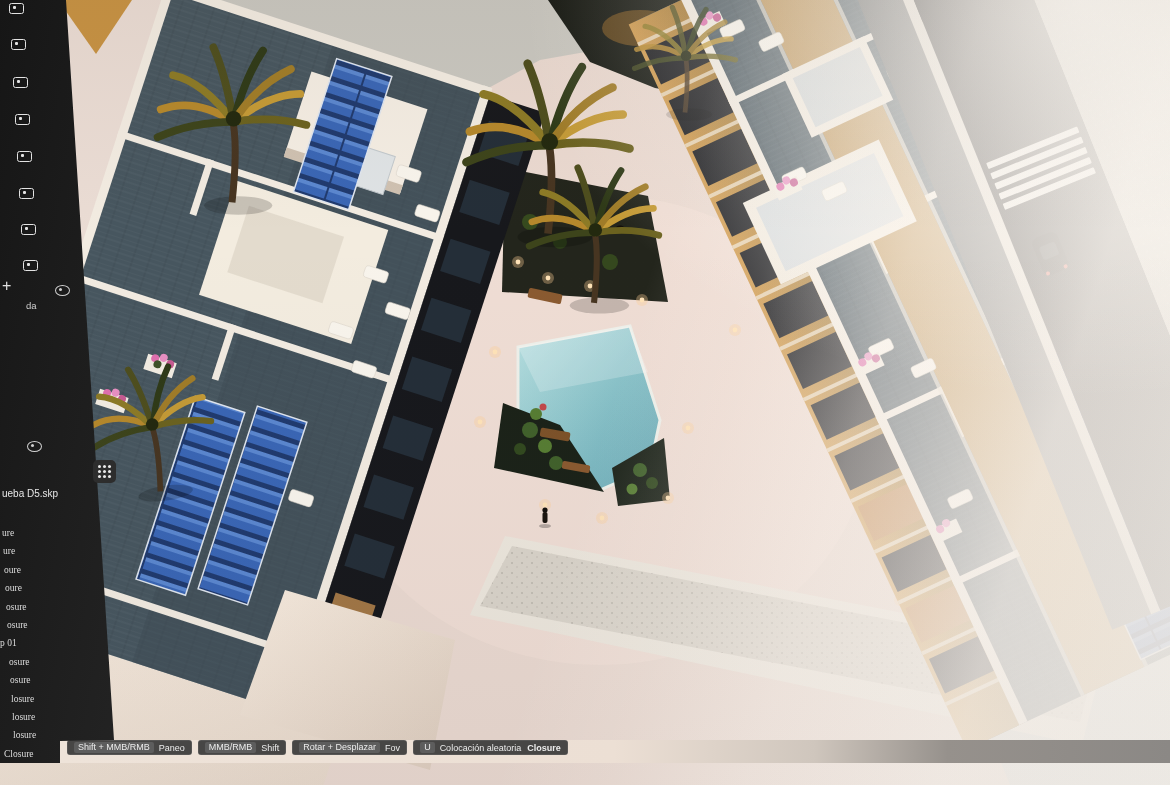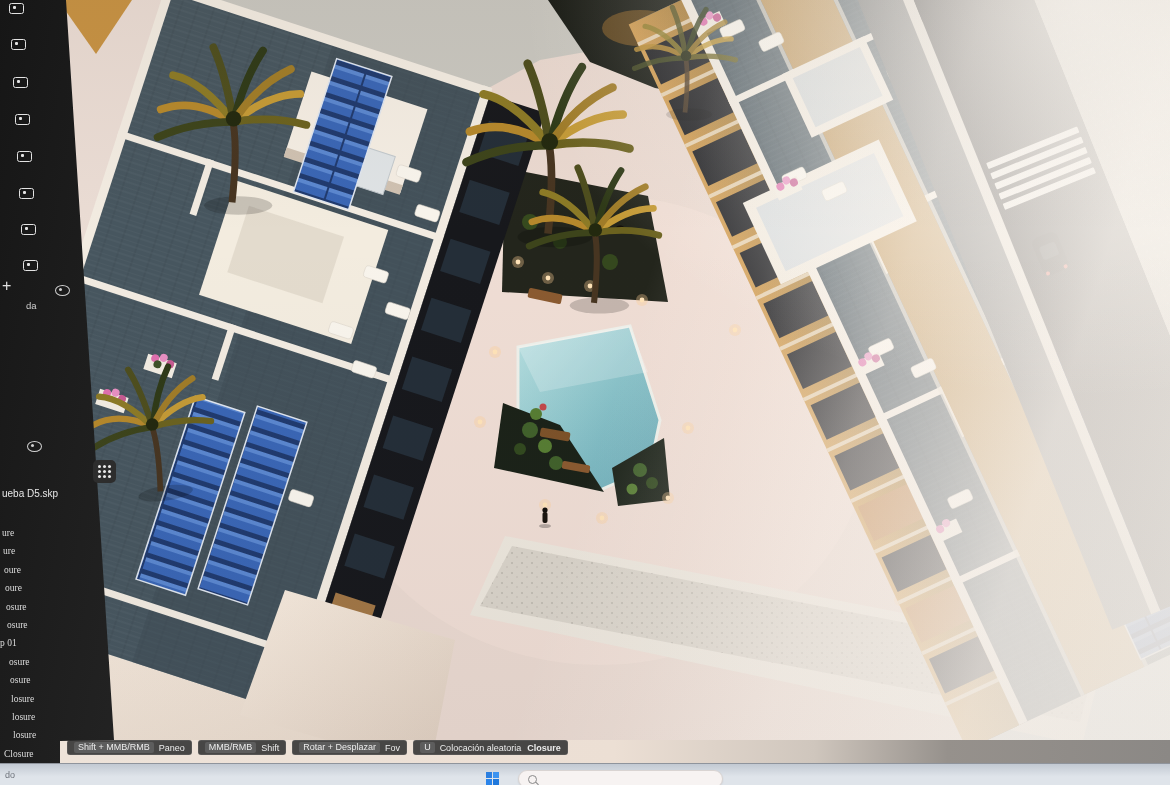--- a/index.html
+++ b/index.html
@@ -448,26 +448,14 @@
       <span class="chip-key">Rotar + Desplazar</span>
       <span class="chip-act">Fov</span>
     </div>
     <div class="chip">
       <span class="chip-key">U</span>
       <span class="chip-act">Colocación aleatoria</span>
       <span class="chip-state">Closure</span>
     </div>
   </div>
 
-  <div class="taskbar">
-    <span class="note-do">do</span>
-    <span class="win">
-      <span class="q1"></span>
-      <span class="q2"></span>
-      <span class="q3"></span>
-      <span class="q4"></span>
-    </span>
-    <span class="search">
-      <span class="mag"></span>
-    </span>
-  </div>
 
 </div>
 
 </body></html>

